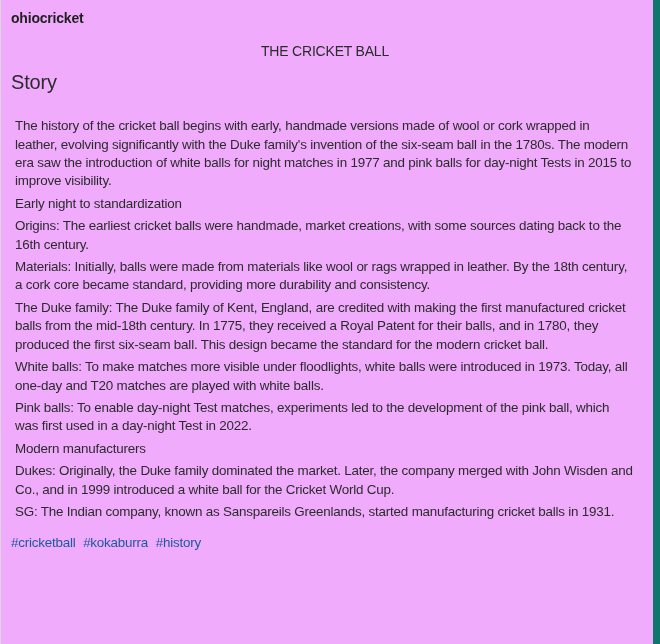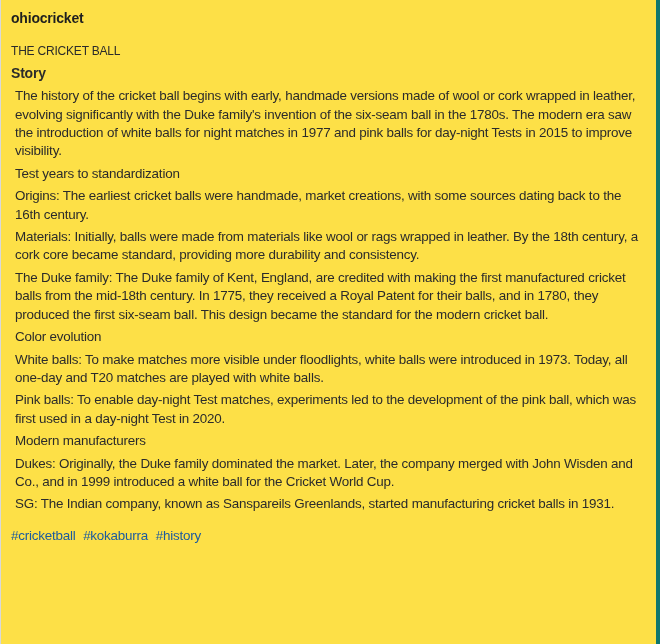--- a/index.html
+++ b/index.html
@@ -1,45 +1,45 @@
 <!DOCTYPE html>
 <html><head>
 <meta charset="utf-8">
 <style>
   * { box-sizing: border-box; }
   html, body { margin: 0; padding: 0; background: #ffffff; }
   .page {
     position: relative;
     width: 660px;
     height: 644px;
-    background: #fde047;
+    background: #f0abfc;
     border-left: 1px solid #d9d9d9;
-    border-right: 4px solid #0f766e;
+    border-right: 7px solid #0f766e;
     padding: 9px 14px 0 10px;
     overflow: hidden;
     font-family: "Liberation Sans", "DejaVu Sans", sans-serif;
     color: #2b2b2b;
     font-size: 13.4px;
     line-height: 18.4px;
     letter-spacing: -0.2px;
   }
   .author {
     font-weight: bold;
     font-size: 14px;
     color: #1f1f1f;
     margin: 0 0 15px 0;
   }
   .doc-title {
-    font-size: 12px;
-    margin: 0 0 3px 0;
+    font-size: 14px;
+    margin: 0 0 12px 0;
+    text-align: center;
   }
   .section-label {
-    font-size: 14px;
-    margin: 0 0 5px 0;
-    font-weight: bold;
+    font-size: 20px;
+    margin: 0 0 26px 0;
   }
   .body-text p {
     margin: 4px;
     padding: 0;
   }
   .hashtags {
     margin-top: 13px;
   }
   .hashtag {
     color: #1b5a9e;
@@ -54,27 +54,26 @@
 <div class="page">
 
   <p class="author">ohiocricket</p>
 
   <p class="doc-title">THE CRICKET BALL</p>
 
   <p class="section-label">Story</p>
 
   <div class="body-text">
     <p>The history of the cricket ball begins with early, handmade versions made of wool or cork wrapped in leather, evolving significantly with the Duke family's invention of the six-seam ball in the 1780s. The modern era saw the introduction of white balls for night matches in 1977 and pink balls for day-night Tests in 2015 to improve visibility.</p>
-    <p>Test years to standardization</p>
+    <p>Early night to standardization</p>
     <p>Origins: The earliest cricket balls were handmade, market creations, with some sources dating back to the 16th century.</p>
     <p>Materials: Initially, balls were made from materials like wool or rags wrapped in leather. By the 18th century, a cork core became standard, providing more durability and consistency.</p>
     <p>The Duke family: The Duke family of Kent, England, are credited with making the first manufactured cricket balls from the mid-18th century. In 1775, they received a Royal Patent for their balls, and in 1780, they produced the first six-seam ball. This design became the standard for the modern cricket ball.</p>
-    <p>Color evolution</p>
     <p>White balls: To make matches more visible under floodlights, white balls were introduced in 1973. Today, all one-day and T20 matches are played with white balls.</p>
-    <p>Pink balls: To enable day-night Test matches, experiments led to the development of the pink ball, which was first used in a day-night Test in 2020.</p>
+    <p>Pink balls: To enable day-night Test matches, experiments led to the development of the pink ball, which was first used in a day-night Test in 2022.</p>
     <p>Modern manufacturers</p>
     <p>Dukes: Originally, the Duke family dominated the market. Later, the company merged with John Wisden and Co., and in 1999 introduced a white ball for the Cricket World Cup.</p>
     <p>SG: The Indian company, known as Sanspareils Greenlands, started manufacturing cricket balls in 1931.</p>
   </div>
 
   <div class="hashtags">
     <a class="hashtag">#cricketball</a>
     <a class="hashtag">#kokaburra</a>
     <a class="hashtag">#history</a>
   </div>

